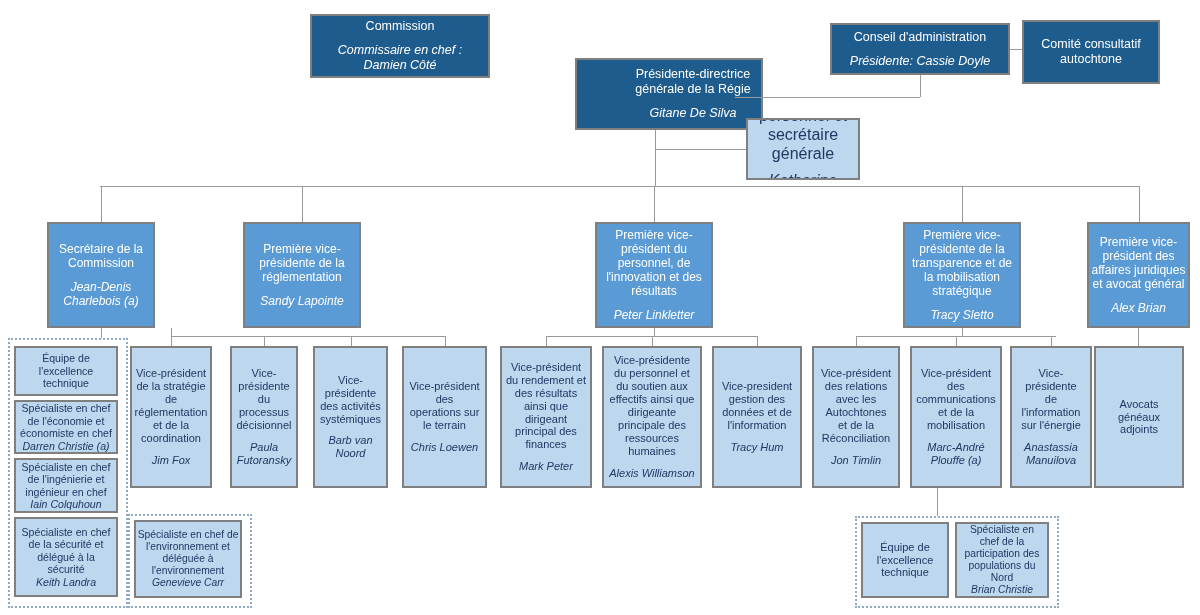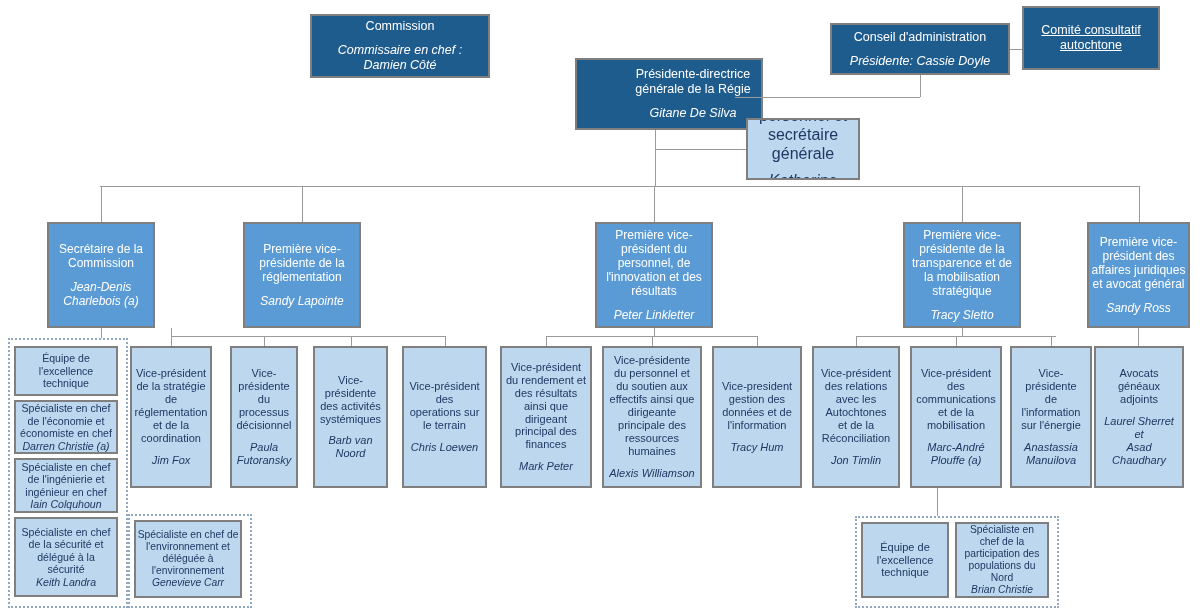--- a/index.html
+++ b/index.html
@@ -59,21 +59,21 @@
       <span class="person">Commissaire en chef :<br>Damien Côté</span>
     </div>
     <div class="node lvl1" style="left: 575px; top: 58px; width: 188px; height: 72px; border-color: rgb(127, 127, 127); padding-left: 48px;">
       <span class="title">Présidente-directrice<br>générale de la Régie</span>
       <span class="person">Gitane De Silva</span>
     </div>
     <div class="node lvl1" style="left: 830px; top: 23px; width: 180px; height: 52px; border-color: rgb(127, 127, 127);">
       <span class="title">Conseil d'administration</span>
       <span class="person">Présidente: Cassie Doyle</span>
     </div>
-    <div class="node lvl1" style="left: 1022px; top: 6px; width: 138px; height: 64px; border-color: rgb(127, 127, 127); text-decoration: underline;">
+    <div class="node lvl1" style="left: 1022px; top: 20px; width: 138px; height: 64px; border-color: rgb(127, 127, 127);">
       <span class="title">Comité consultatif<br>autochtone</span>
     </div>
     <div class="node lvlL" style="left: 746px; top: 118px; width: 114px; height: 62px; border-color: rgb(127, 127, 127); font-size: 16px;">
       <span class="title">Chef du personnel et<br>secrétaire générale</span>
       <span class="person">Katherine Loewen</span>
     </div>
     <div class="ln h" style="left: 1010px; top: 49px; width: 12px; height: 1px; background: rgb(154, 154, 154);"></div>
     <div class="ln v" style="left: 920px; top: 75px; width: 1px; height: 22px; background: rgb(154, 154, 154);"></div>
     <div class="ln h" style="left: 735px; top: 97px; width: 185px; height: 1px; background: rgb(154, 154, 154);"></div>
     <div class="ln h" style="left: 735px; top: 149px; width: 11px; height: 1px; background: rgb(154, 154, 154);"></div>
@@ -97,21 +97,21 @@
       <span class="person">Peter Linkletter</span>
     </div>
     <div class="ln v" style="left: 962px; top: 186px; width: 1px; height: 36px; background: rgb(154, 154, 154);"></div>
     <div class="node lvl2" style="left: 903px; top: 222px; width: 118px; height: 106px; border-color: rgb(127, 127, 127);">
       <span class="title">Première vice-<br>présidente de la<br>transparence et de<br>la mobilisation<br>stratégique</span>
       <span class="person">Tracy Sletto</span>
     </div>
     <div class="ln v" style="left: 1139px; top: 186px; width: 1px; height: 36px; background: rgb(154, 154, 154);"></div>
     <div class="node lvl2" style="left: 1087px; top: 222px; width: 103px; height: 106px; border-color: rgb(127, 127, 127);">
       <span class="title">Première vice-<br>président des<br>affaires juridiques<br>et avocat général</span>
-      <span class="person">Sandy Ross</span>
+      <span class="person">Alex Brian</span>
     </div>
     <div class="grp" style="left: 8px; top: 338px; width: 116px; height: 266px; border-color: rgb(143, 169, 196);"></div>
     <div class="node lvlL sm tight" style="left: 14px; top: 346px; width: 104px; height: 50px; border-color: rgb(127, 127, 127); font-size: 10.6px;">
       <span class="title">Équipe de<br>l'excellence<br>technique</span>
     </div>
     <div class="node lvlL sm tight" style="left: 14px; top: 400px; width: 104px; height: 54px; border-color: rgb(127, 127, 127); font-size: 10.6px;">
       <span class="title">Spécialiste en chef<br>de l'économie et<br>économiste en chef</span>
       <span class="person">Darren Christie (a)</span>
     </div>
     <div class="node lvlL sm tight" style="left: 14px; top: 458px; width: 104px; height: 55px; border-color: rgb(127, 127, 127); font-size: 10.6px;">
@@ -183,21 +183,20 @@
     <div class="node lvlL" style="left: 1010px; top: 346px; width: 82px; height: 142px; border-color: rgb(127, 127, 127); font-size: 11px;">
       <span class="title">Vice-<br>présidente<br>de<br>l'information<br>sur l'énergie</span>
       <span class="person">Anastassia<br>Manuilova</span>
     </div>
     <div class="ln v" style="left: 937px; top: 488px; width: 1px; height: 28px; background: rgb(154, 154, 154);"></div>
     <div class="ln v" style="left: 1138px; top: 328px; width: 1px; height: 8px; background: rgb(154, 154, 154);"></div>
     <div class="ln v" style="left: 1138px; top: 336px; width: 1px; height: 0px; background: rgb(154, 154, 154);"></div>
     <div class="ln v" style="left: 1138px; top: 336px; width: 1px; height: 10px; background: rgb(154, 154, 154);"></div>
     <div class="node lvlL" style="left: 1094px; top: 346px; width: 90px; height: 142px; border-color: rgb(127, 127, 127); font-size: 11px;">
       <span class="title">Avocats<br>généaux<br>adjoints</span>
-      <span class="person">Laurel Sherret<br>et<br>Asad<br>Chaudhary</span>
     </div>
     <div class="grp" style="left: 855px; top: 516px; width: 200px; height: 88px; border-color: rgb(143, 169, 196);"></div>
     <div class="node lvlL tight" style="left: 861px; top: 522px; width: 88px; height: 76px; border-color: rgb(127, 127, 127); font-size: 11px;">
       <span class="title">Équipe de<br>l'excellence<br>technique</span>
     </div>
     <div class="node lvlL sm tight" style="left: 955px; top: 522px; width: 94px; height: 76px; border-color: rgb(127, 127, 127); font-size: 10.3px;">
       <span class="title">Spécialiste en<br>chef de la<br>participation des<br>populations du<br>Nord</span>
       <span class="person">Brian Christie</span>
     </div>
   </div>

